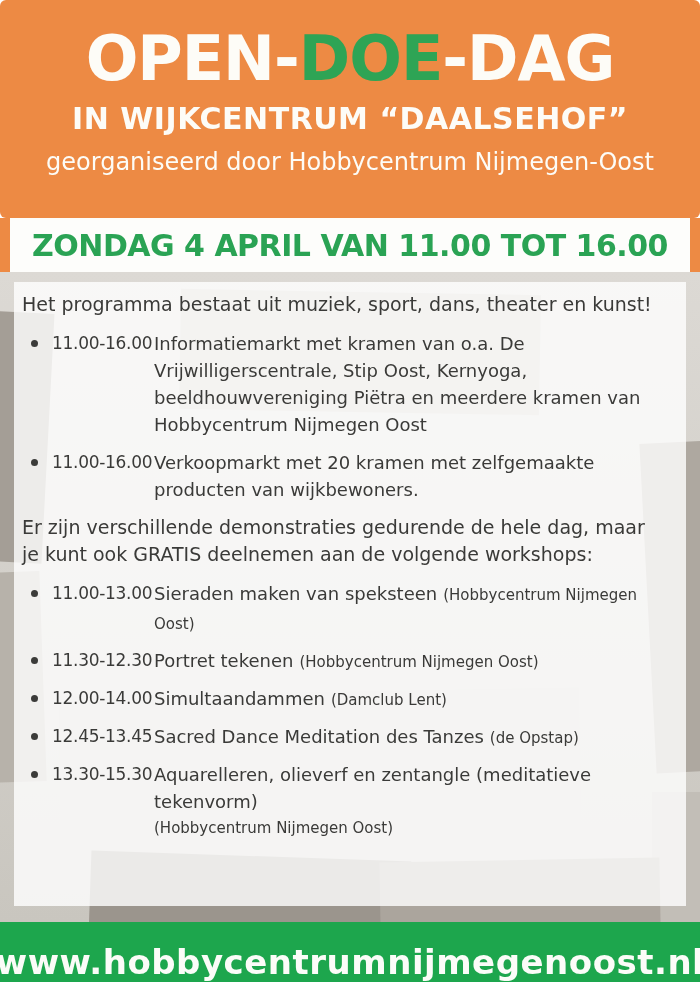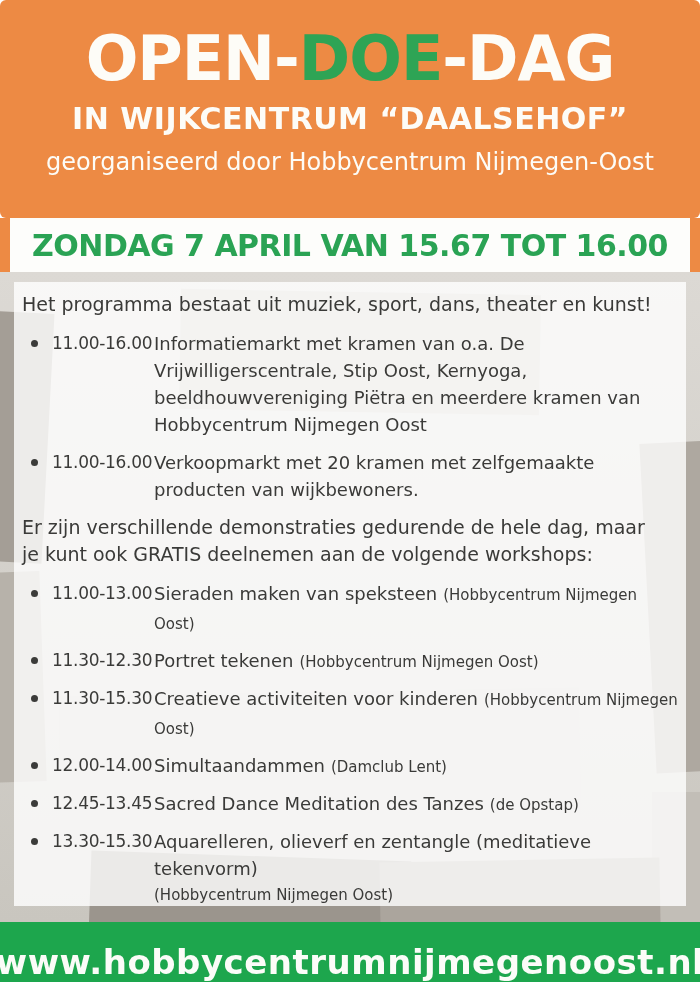--- a/index.html
+++ b/index.html
@@ -165,21 +165,21 @@
 
   <div class="header">
     <div class="main-title">
       <span>OPEN-</span><span class="green">DOE</span><span>-DAG</span>
     </div>
     <div class="sub-title">IN WIJKCENTRUM “DAALSEHOF”</div>
     <div class="organizer">georganiseerd door Hobbycentrum Nijmegen-Oost</div>
   </div>
 
   <div class="date-banner">
-    <div class="date-banner-text">ZONDAG 7 APRIL VAN 15.67 TOT 16.00</div>
+    <div class="date-banner-text">ZONDAG 4 APRIL VAN 11.00 TOT 16.00</div>
   </div>
 
   <div class="body-section">
     <div class="photo-block pb1"></div>
     <div class="photo-block pb2"></div>
     <div class="photo-block pb3"></div>
     <div class="photo-block pb4"></div>
     <div class="photo-block pb5"></div>
     <div class="photo-block pb6"></div>
     <div class="photo-block pb7"></div>
@@ -208,25 +208,20 @@
         <span class="time">11.00-13.00</span>
         <span class="desc"><span>Sieraden maken van speksteen</span><span class="host">(Hobbycentrum Nijmegen Oost)</span></span>
       </div>
       <div class="row">
         <span class="bullet"></span>
         <span class="time">11.30-12.30</span>
         <span class="desc"><span>Portret tekenen</span><span class="host">(Hobbycentrum Nijmegen Oost)</span></span>
       </div>
       <div class="row">
         <span class="bullet"></span>
-        <span class="time">11.30-15.30</span>
-        <span class="desc"><span>Creatieve activiteiten voor kinderen</span><span class="host">(Hobbycentrum Nijmegen Oost)</span></span>
-      </div>
-      <div class="row">
-        <span class="bullet"></span>
         <span class="time">12.00-14.00</span>
         <span class="desc"><span>Simultaandammen</span><span class="host">(Damclub Lent)</span></span>
       </div>
       <div class="row">
         <span class="bullet"></span>
         <span class="time">12.45-13.45</span>
         <span class="desc"><span>Sacred Dance Meditation des Tanzes</span><span class="host">(de Opstap)</span></span>
       </div>
       <div class="row host-newline">
         <span class="bullet"></span>

